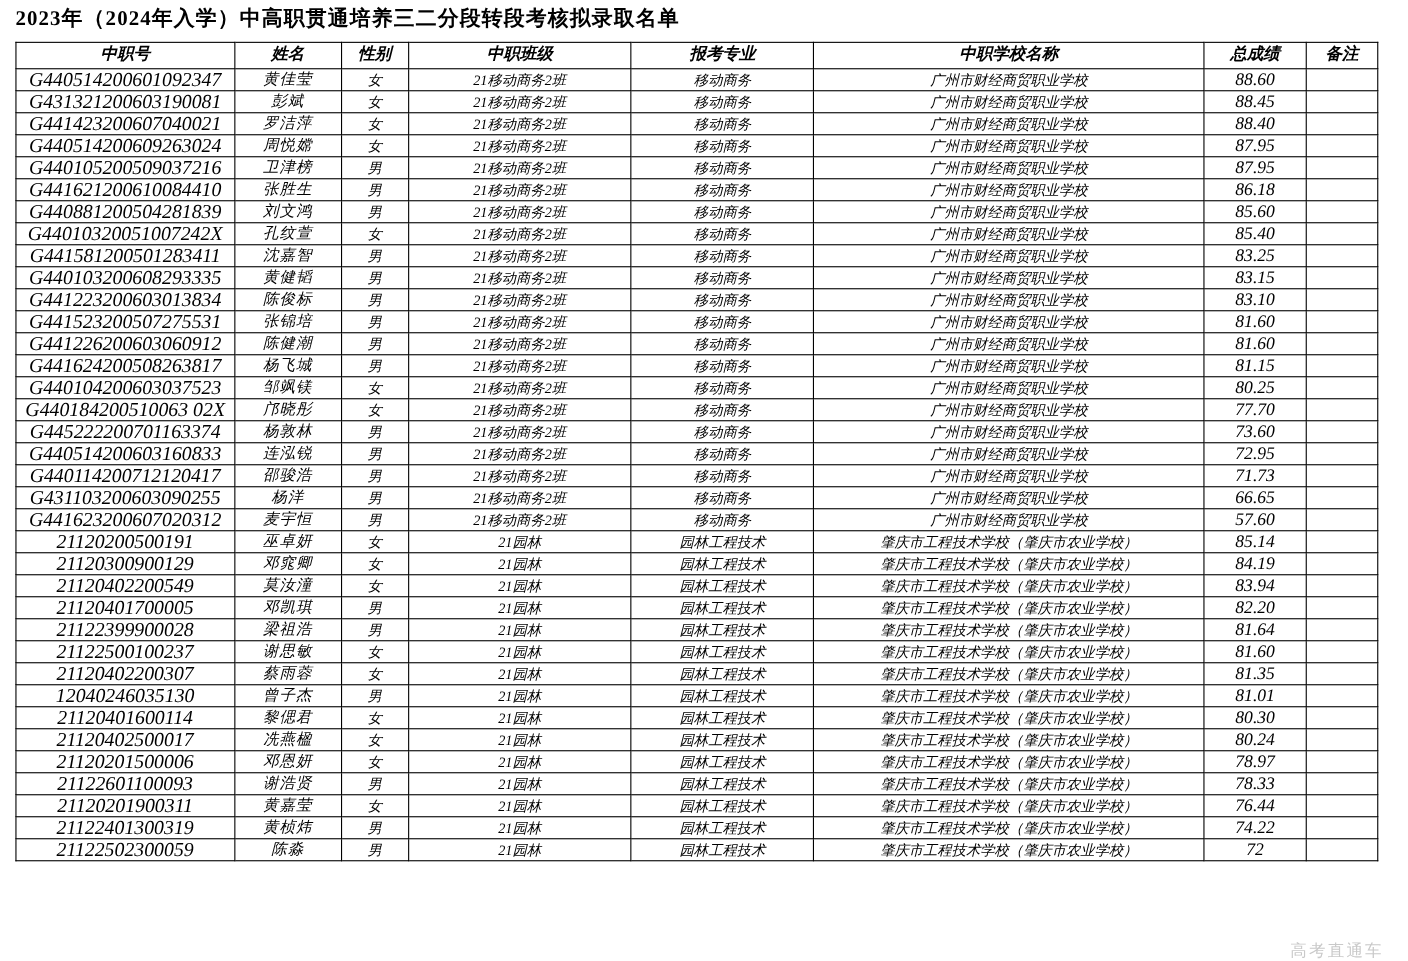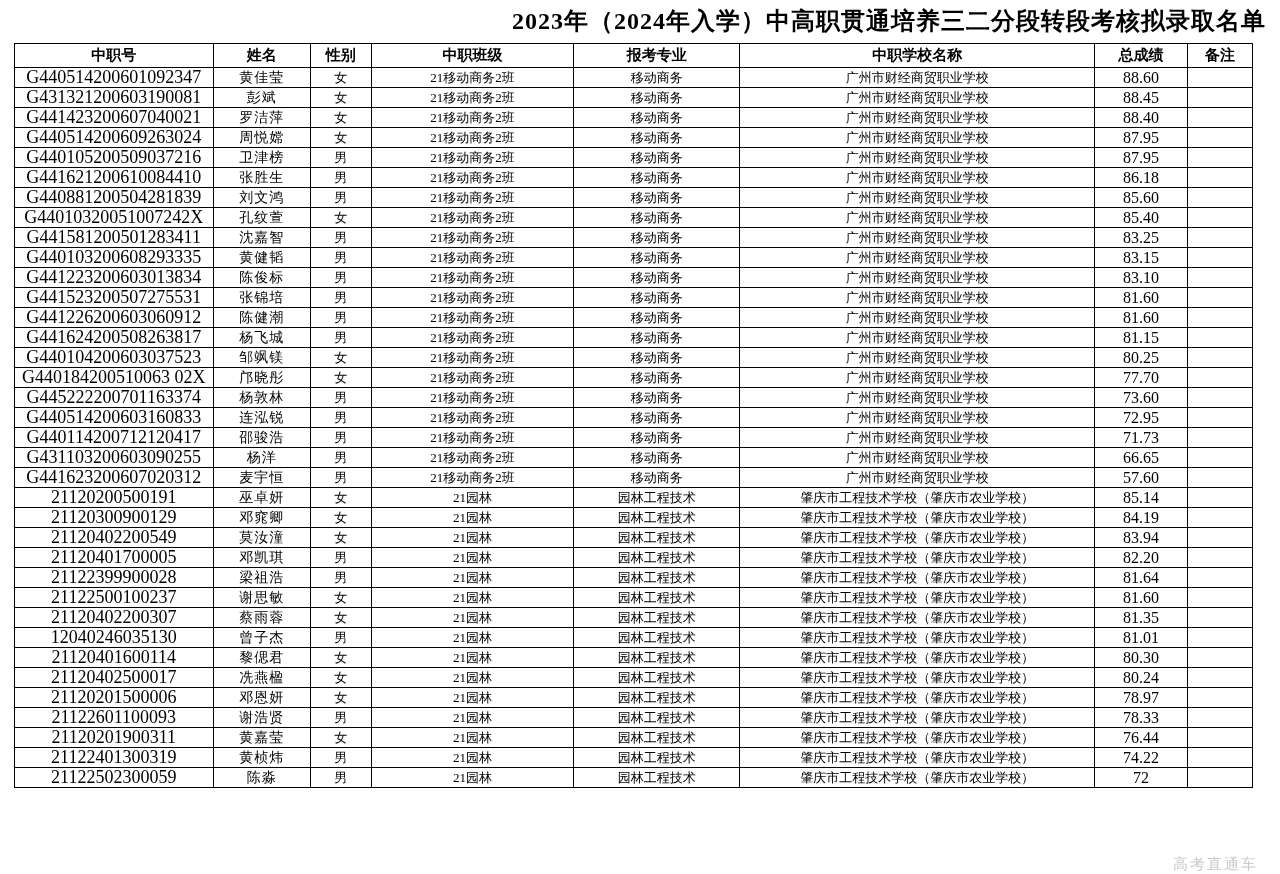--- a/index.html
+++ b/index.html
@@ -16,33 +16,34 @@
     position: relative;
   }
   .page {
     width: 1280px;
     height: 874px;
     position: relative;
     box-sizing: border-box;
     padding: 0 14px;
   }
   .doc-title {
-    text-align: right;
-    font-size: 24px;
+    text-align: left;
+    font-size: 19px;
     font-weight: bold;
     letter-spacing: 1px;
     padding: 8px 0 9px 0;
     line-height: 1.1;
     font-family: "Liberation Serif", "DejaVu Serif", serif;
   }
   table.roster {
     border-collapse: collapse;
     width: 1239px;
     table-layout: fixed;
     font-size: 13px;
+    font-style: italic;
   }
   table.roster th,
   table.roster td {
     border: 1px solid #000000;
     padding: 0;
     height: 19px;
     line-height: 19px;
     text-align: center;
     overflow: hidden;
     white-space: nowrap;

